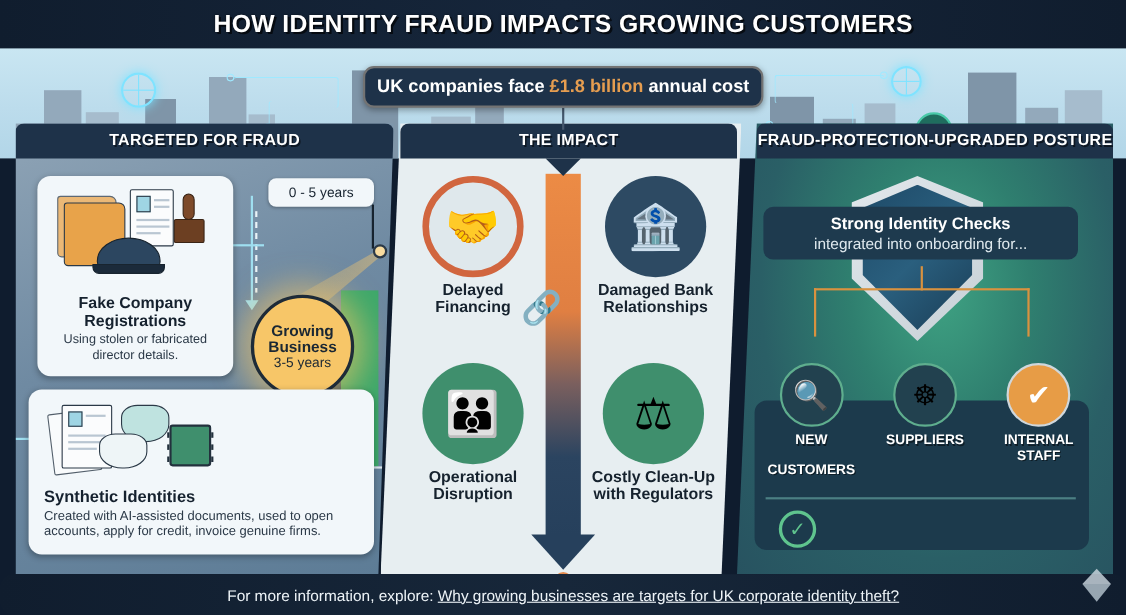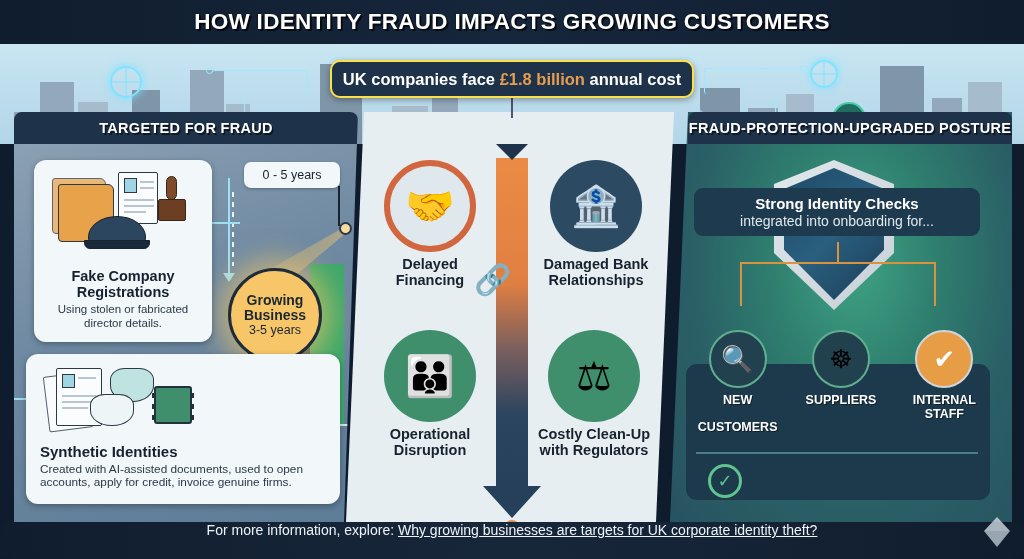--- a/index.html
+++ b/index.html
@@ -51,21 +51,21 @@
   .node { position:absolute; width:7px; height:7px; border:1.5px solid #9fe9ff; border-radius:50%; }
   .wifi {
     position:absolute; width:34px; height:34px; border-radius:50%;
     background:#1f6d5e; border:2px solid #49c9a8; display:flex;
     align-items:center; justify-content:center; color:#9ff5dd; font-size:17px;
   }
 
   
   .cost-banner {
     position: absolute; left: 330px; top: 60px; width: 364px; height: 38px;
-    background: #1e3249; border: 2px solid #fde047; border-radius: 10px;
+    background: #1e3249; border: 2px solid #737373; border-radius: 10px;
     display: flex; align-items: center; justify-content: center;
     box-shadow: 0 2px 6px rgba(0,0,0,.35);
     z-index: 30;
   }
   .cost-banner span { font-size: 16.5px; font-weight: bold; color: #ffffff; white-space: nowrap; }
   .cost-banner .hl { color: #e59d50; }
   .stem { position:absolute; left:511px; top:98px; width:2px; height:20px; background:#45586d; z-index:29; }
 
   
   .panels { position: absolute; left: 0; top: 112px; width: 1024px; height: 410px; }
@@ -273,21 +273,21 @@
     width:34px; height:34px; border-radius:50%; border:3px solid #5fc48e;
     display:flex; align-items:center; justify-content:center; color:#5fc48e; font-size:18px;
     flex: 0 0 34px;
   }
   .note-row .ntext { margin-left:10px; font-size:14px; color:#ffffff; line-height:1.15; }
 
   
   .footer {
     position:absolute; left:0; bottom:0; width:1024px; height:37px;
     background: linear-gradient(90deg, #101d2e 0%, #17273a 50%, #101d2e 100%);
-    display:flex; align-items:flex-start; justify-content:center;border-radius:13px;
+    display:flex; align-items:center; justify-content:center;border-radius:13px;
   }
   .footer .ftxt { font-size:14px; color:#eef4f8; }
   .footer a { color:#eef4f8; text-decoration: underline; }
   .diamond {
     position:absolute; right:14px; bottom:12px; width:0; height:0;
     border-left:13px solid transparent; border-right:13px solid transparent;
     border-top:16px solid #b9c8d2; opacity:.8;
   }
   .diamond::before {
     content:''; position:absolute; left:-13px; top:-30px;
@@ -414,20 +414,23 @@
           <div class="stamp-b" style="left:118px;top:33px;width:28px;height:22px;"></div>
           <div class="cap" style="left:48px;top:50px;width:58px;height:30px;"></div>
           <div class="cap-brim" style="left:44px;top:74px;width:66px;height:9px;"></div>
         </div>
         <div class="card-title">Fake Company Registrations</div>
         <div class="card-sub">Using stolen or fabricated director details.</div>
       </div>
     </div>
 
     <div class="panel" id="panel-mid">
+      <div class="panel-head">
+        <span>THE IMPACT</span>
+      </div>
       <div class="head-notch"></div>
       <div class="vshaft"></div>
 
       <div class="impact-item" id="imp-financing">
         <div class="iconcirc">🤝</div>
         <div class="ilabel">Delayed</div>
         <div class="ilabel" style="margin-top:0">Financing</div>
       </div>
 
       <div class="impact-item" id="imp-bank">

